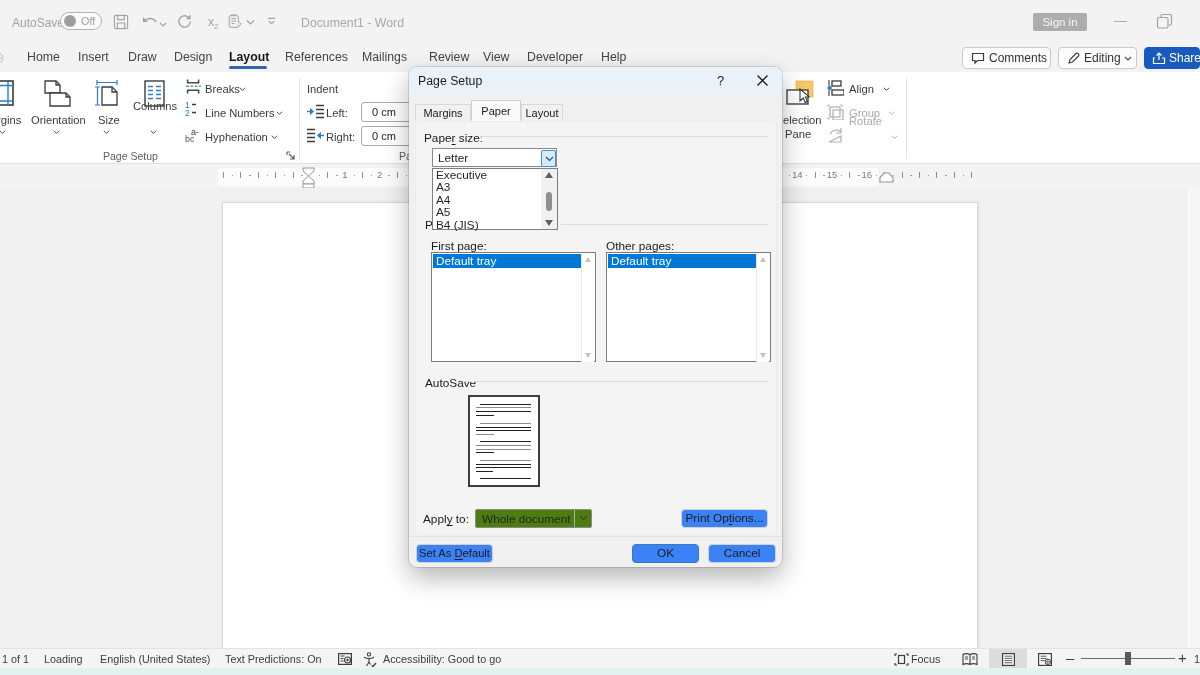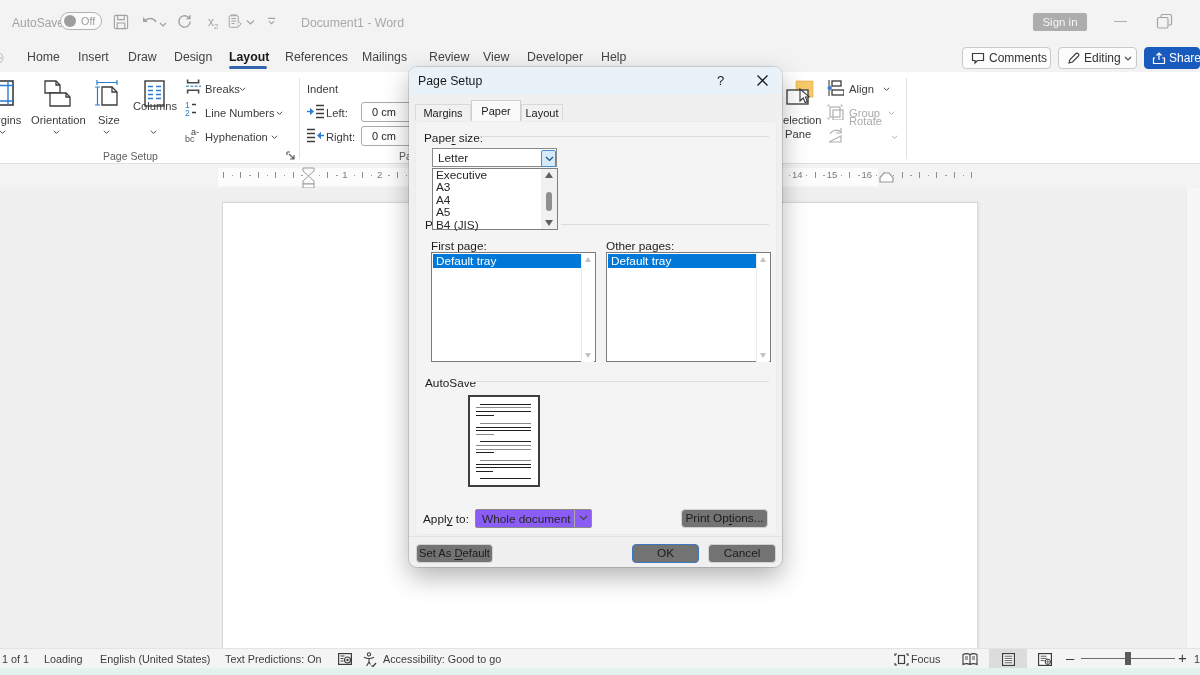--- a/index.html
+++ b/index.html
@@ -40,21 +40,21 @@
 #statusbar{position:absolute;left:0;top:648px;width:1200px;height:20px;background:#f4f4f4;border-top:1px solid #e3e3e3}
 .stxt{position:absolute;top:4px;font-size:10.8px;color:#3d3d3d;white-space:nowrap}
 #mintbar{position:absolute;left:0;top:668px;width:1200px;height:7px;background:#e2f3ef}
 
 #dlg{position:absolute;left:409px;top:67px;width:373px;height:500px;background:#f0f0f0;border-radius:8px;box-shadow:0 10px 26px rgba(0,0,0,0.3),0 0 0 1px rgba(0,0,0,0.12);}
 #dlgtitle{position:absolute;left:0;top:0;width:373px;height:27px;background:#e9f2f9;border-radius:8px 8px 0 0}
 #dlgpanel{position:absolute;left:6px;top:54px;width:362px;height:414px;background:#f4f4f4;border:1px solid #ececec;border-radius:4px}
 .dtab{position:absolute;font-size:11.6px;color:#1b1b1b;text-align:center;background:#f1f1f1;border:1px solid #d9d9d9;border-bottom:none}
 .dtxt{position:absolute;font-size:11.8px;color:#1b1b1b;white-space:nowrap}
 .groove{position:absolute;height:1px;background:#dcdcdc}
-.dbtn{position:absolute;height:19px;background:#737373;border:1px solid #d2d2d2;border-radius:4px;font-size:11.8px;color:#1b1b1b;text-align:center}
+.dbtn{position:absolute;height:19px;background:#3b82f6;border:1px solid #d2d2d2;border-radius:4px;font-size:11.8px;color:#1b1b1b;text-align:center}
 .lbox{position:absolute;width:165px;height:110px;background:#fff;border:1px solid #7c7c7c}
 .lsel{position:absolute;left:1px;top:1px;height:14px;background:#0078d7;color:#fff;font-size:11.8px;line-height:14px;padding-left:3px}
 .lsb{position:absolute;right:1px;top:1px;width:13px;height:108px;background:#fff;border-left:1px solid #ebebeb}
 .arr{position:absolute;width:0;height:0}
 u{text-decoration:underline;text-underline-offset:1.5px}
 </style></head>
 <body>
 
 <div id="titlebar">
   <span class="tbtxt" style="left:12px;top:16px;font-size:12px">AutoSave</span>
@@ -503,21 +503,21 @@
       <i style="position:absolute;left:7.899999999999977px;top:53.60000000000002px;width:55.5px;height:1.1px;background:#8a8a8a"></i>
       <i style="position:absolute;left:7.899999999999977px;top:57.0px;width:18.5px;height:1.1px;background:#1f1f1f"></i>
       <i style="position:absolute;left:11.600000000000023px;top:64.89999999999998px;width:51.799999999999955px;height:1.1px;background:#8a8a8a"></i>
       <i style="position:absolute;left:7.899999999999977px;top:68.60000000000002px;width:55.5px;height:1.1px;background:#1f1f1f"></i>
       <i style="position:absolute;left:7.899999999999977px;top:72.30000000000001px;width:55.5px;height:1.1px;background:#1f1f1f"></i>
       <i style="position:absolute;left:7.899999999999977px;top:75.5px;width:17.5px;height:1.1px;background:#1f1f1f"></i>
       <i style="position:absolute;left:11.600000000000023px;top:83.39999999999998px;width:51.799999999999955px;height:1.1px;background:#1f1f1f"></i>
     </div>
 
   <span class="dtxt" style="left:14px;top:445px">Appl<u>y</u> to:</span>
-  <div style="position:absolute;left:66px;top:442px;width:117px;height:19px;background:#8b5cf6;border:1px solid #8a8a8a;border-radius:2px">
+  <div style="position:absolute;left:66px;top:442px;width:117px;height:19px;background:#4d7c0f;border:1px solid #8a8a8a;border-radius:2px">
     <span style="position:absolute;left:6px;top:2px;font-size:11.8px">Whole document</span>
     <div style="position:absolute;right:0;top:0;width:17px;height:17px;border-left:1px solid #acacac">
       <svg style="position:absolute;left:4px;top:5px" width="9" height="7" viewBox="0 0 9 7">
           <path d="M1 1l3.5 3.5L8 1" fill="none" stroke="#444" stroke-width="1.2"></path>
         </svg>
     </div>
   </div>
   <div class="dbtn" style="left:272px;top:442px;width:87px;line-height:17px">Print Op<u>t</u>ions...</div>
 
   <div class="groove" style="left:0px;top:469px;width:373px;background:#e2e2e2"></div>

